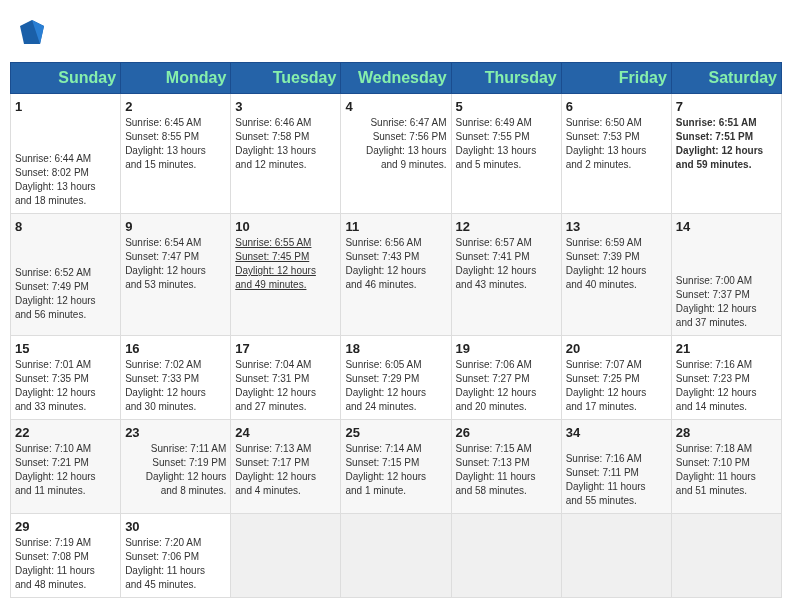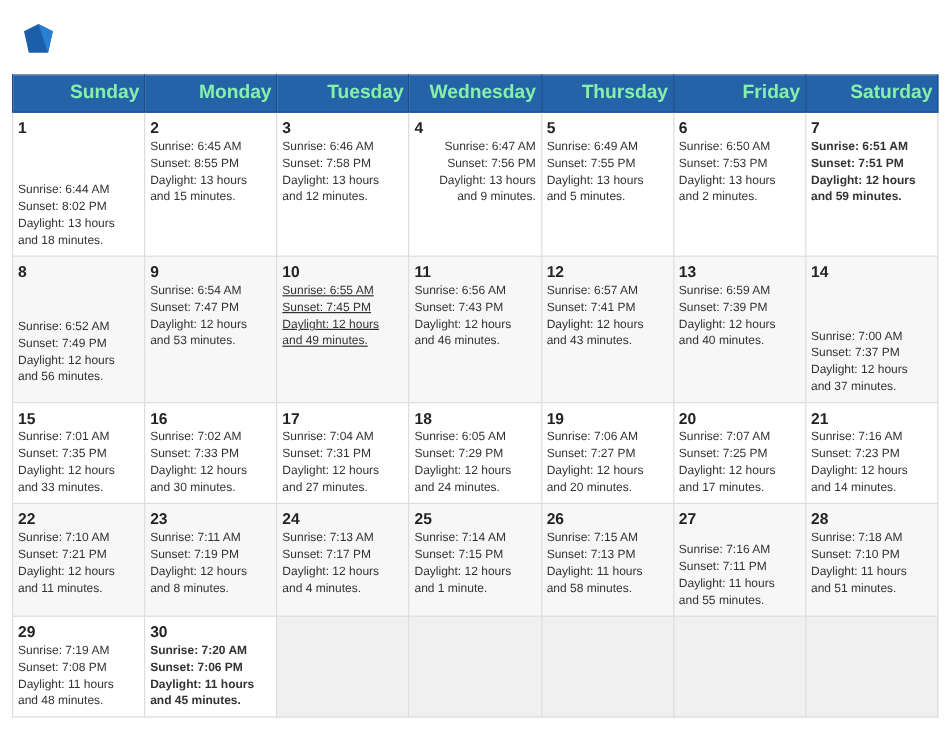--- a/index.html
+++ b/index.html
@@ -277,21 +277,21 @@
       <tr>
         <td>
           <span class="day-num">22</span>
           <div class="day-info" style="white-space: pre-line;">Sunrise: 7:10 AM
 Sunset: 7:21 PM
 Daylight: 12 hours
 and 11 minutes.</div>
         </td>
         <td>
           <span class="day-num">23</span>
-          <div class="day-info" style="white-space: pre-line;">Sunrise: 7:11 AM
+          <div class="day-info" style="white-space: pre-line; text-align: right;">Sunrise: 7:11 AM
 Sunset: 7:19 PM
 Daylight: 12 hours
 and 8 minutes.</div>
         </td>
         <td>
           <span class="day-num">24</span>
           <div class="day-info" style="white-space: pre-line;">Sunrise: 7:13 AM
 Sunset: 7:17 PM
 Daylight: 12 hours
 and 4 minutes.</div>
@@ -304,21 +304,21 @@
 and 1 minute.</div>
         </td>
         <td>
           <span class="day-num">26</span>
           <div class="day-info" style="white-space: pre-line;">Sunrise: 7:15 AM
 Sunset: 7:13 PM
 Daylight: 11 hours
 and 58 minutes.</div>
         </td>
         <td>
-          <span class="day-num">27</span>
+          <span class="day-num">34</span>
           <div class="day-info" style="white-space: pre-line; margin-top: 12px;">Sunrise: 7:16 AM
 Sunset: 7:11 PM
 Daylight: 11 hours
 and 55 minutes.</div>
         </td>
         <td>
           <span class="day-num">28</span>
           <div class="day-info" style="white-space: pre-line;">Sunrise: 7:18 AM
 Sunset: 7:10 PM
 Daylight: 11 hours
@@ -328,21 +328,21 @@
       <tr>
         <td>
           <span class="day-num">29</span>
           <div class="day-info" style="white-space: pre-line;">Sunrise: 7:19 AM
 Sunset: 7:08 PM
 Daylight: 11 hours
 and 48 minutes.</div>
         </td>
         <td>
           <span class="day-num">30</span>
-          <div class="day-info" style="white-space: pre-line; font-weight: bold;">Sunrise: 7:20 AM
+          <div class="day-info" style="white-space: pre-line;">Sunrise: 7:20 AM
 Sunset: 7:06 PM
 Daylight: 11 hours
 and 45 minutes.</div>
         </td>
         <td class="empty-cell"></td>
         <td class="empty-cell"></td>
         <td class="empty-cell"></td>
         <td class="empty-cell"></td>
         <td class="empty-cell"></td>
       </tr>

